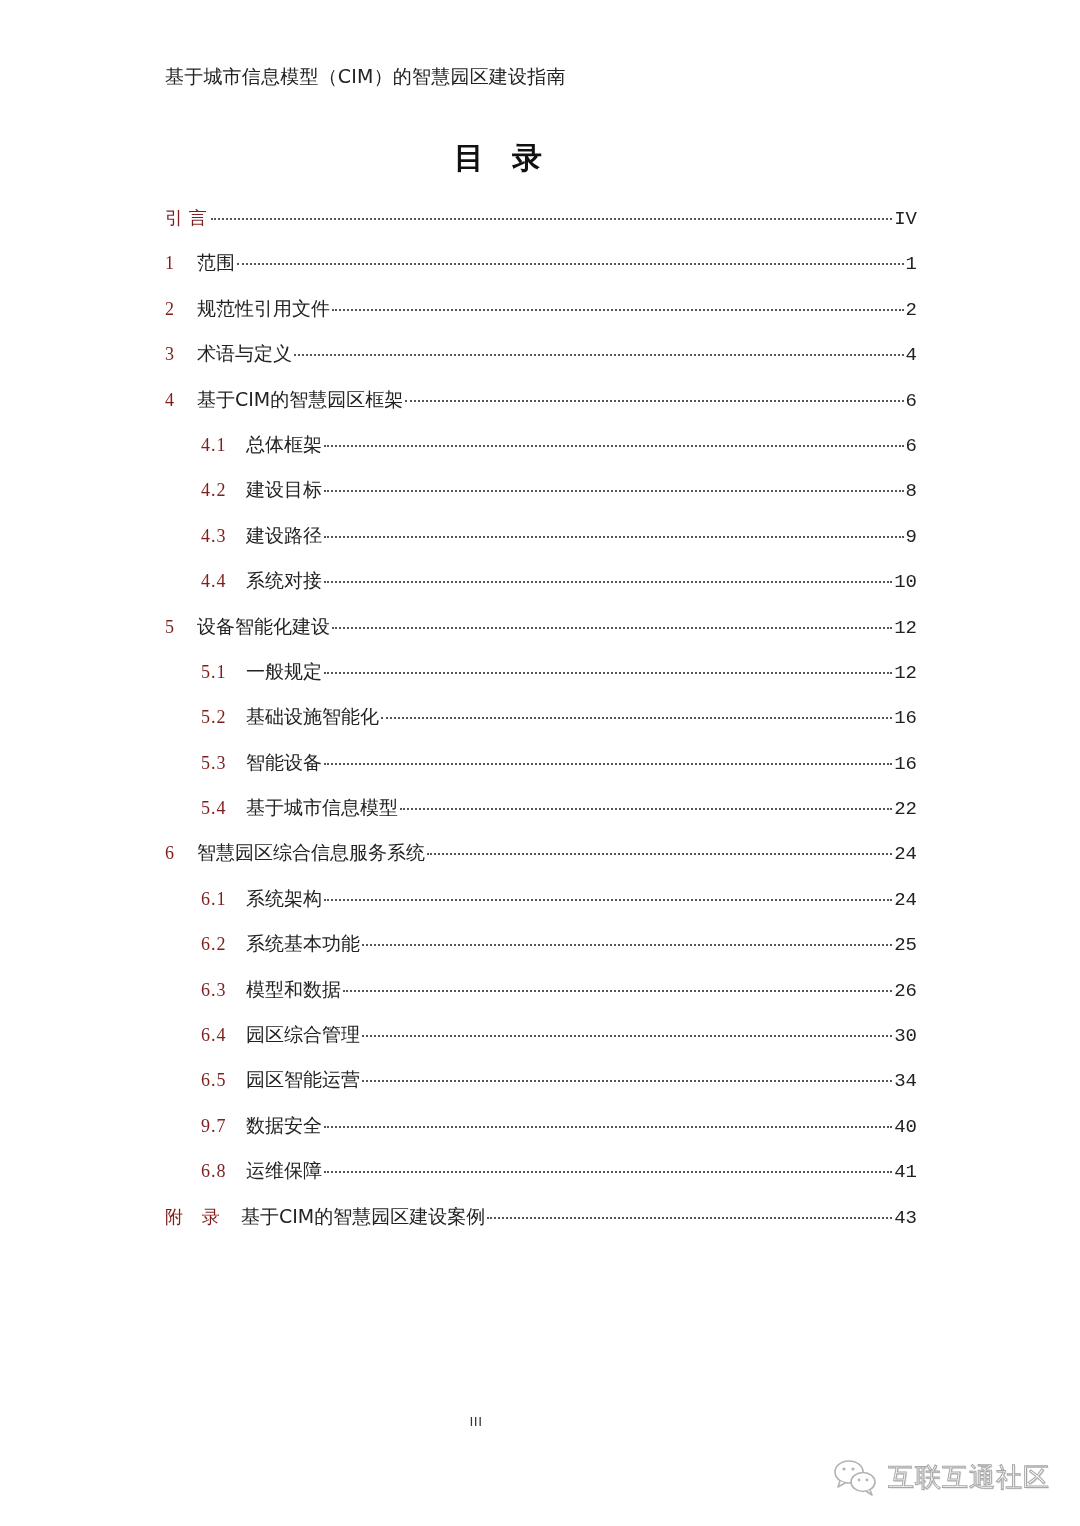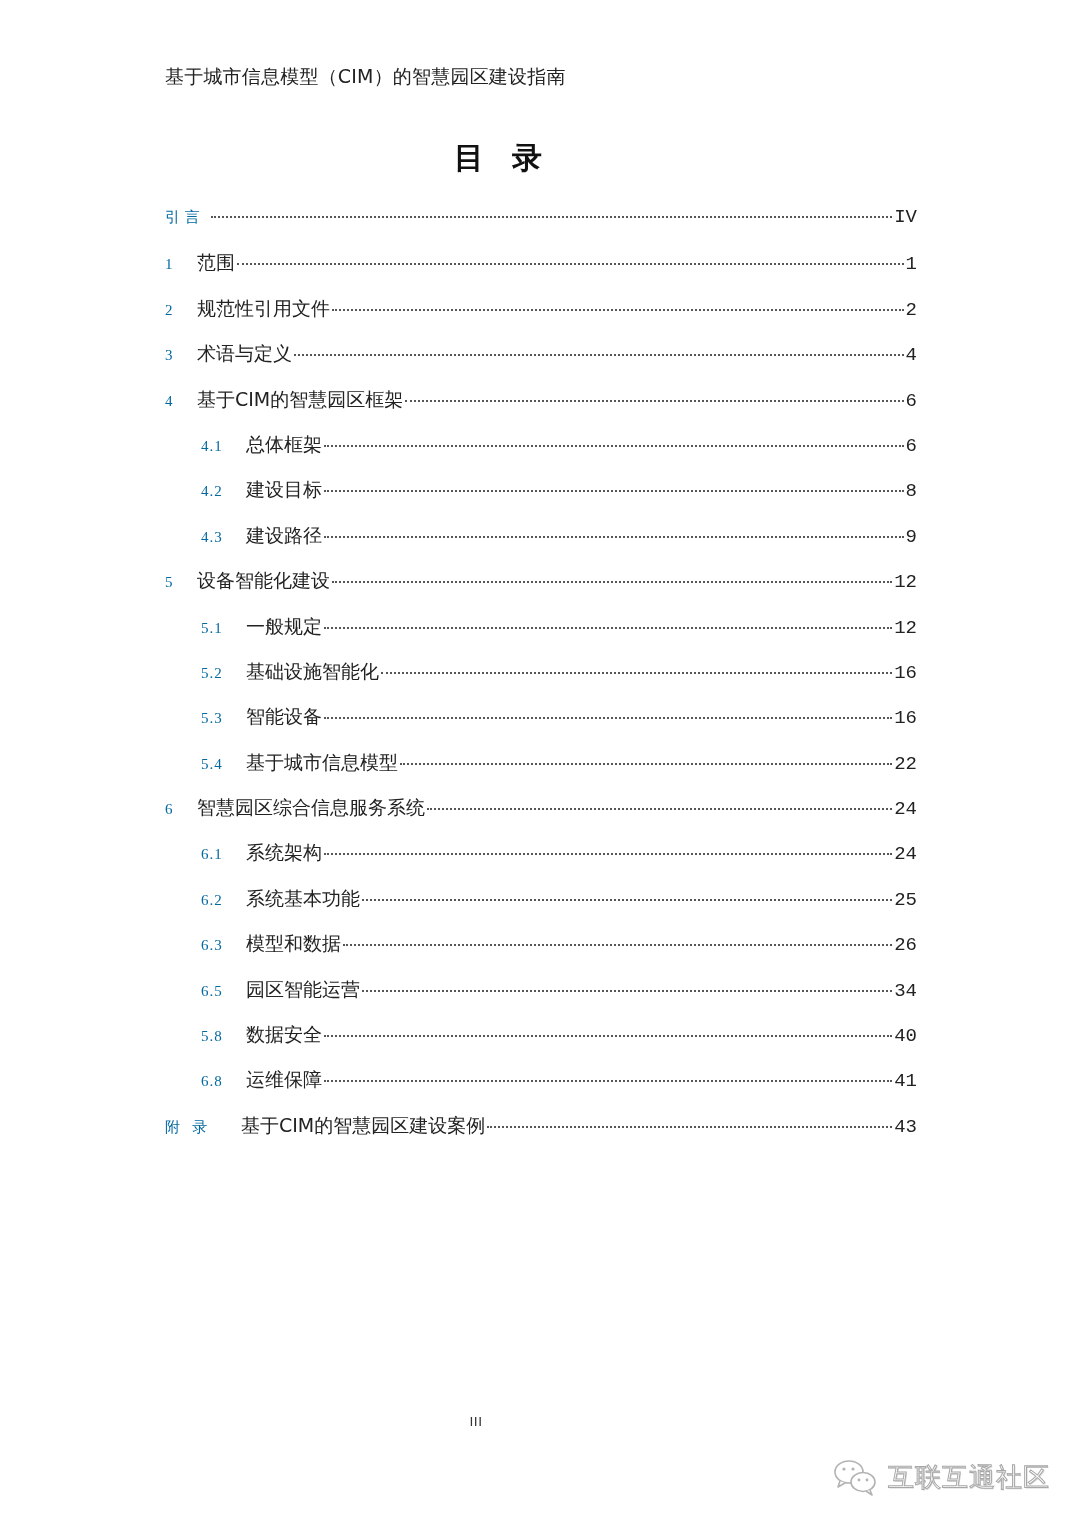--- a/index.html
+++ b/index.html
@@ -53,31 +53,31 @@
       line-height: 45.4px;
       font-size: 19px;
       color: #222;
       white-space: nowrap;
       cursor: pointer;
     }
     .toc-item.level-2 { padding-left: 36px; }
     .toc-item .num {
       display: inline-block;
       font-family: "Liberation Serif", "DejaVu Serif", serif;
-      font-size: 15px;
-      color: #0369a1;
+      font-size: 18px;
+      color: #7f1d1d;
     }
     .toc-item.level-1 .num { width: 32px; }
     .toc-item.level-2 .num { width: 45px; letter-spacing: 1px; }
     .toc-item .label {
       font-family: "DejaVu Sans", "Liberation Sans", sans-serif;
       font-size: 19px;
       color: #222;
     }
-    .toc-item.appendix .num { width: 76px; font-family: Liberation Sans, sans-serif; letter-spacing: 4px; }
+    .toc-item.appendix .num { width: 76px; font-family: Liberation Mono, monospace; letter-spacing: 4px; }
     .toc-item .leader {
       flex: 1;
       margin: 0 2px 0 2px;
       border-bottom: 2px dotted #555;
       height: 0;
       position: relative;
       top: -4px;
     }
     .toc-item .page {
       font-family: Liberation Mono, monospace;
@@ -170,20 +170,26 @@
     <span class="label">建设目标</span>
     <span class="leader"></span>
     <span class="page">8</span>
   </li>
   <li class="toc-item level-2">
     <span class="num">4.3</span>
     <span class="label">建设路径</span>
     <span class="leader"></span>
     <span class="page">9</span>
   </li>
+  <li class="toc-item level-2">
+    <span class="num">4.4</span>
+    <span class="label">系统对接</span>
+    <span class="leader"></span>
+    <span class="page">10</span>
+  </li>
   <li class="toc-item level-1">
     <span class="num">5</span>
     <span class="label">设备智能化建设</span>
     <span class="leader"></span>
     <span class="page">12</span>
   </li>
   <li class="toc-item level-2">
     <span class="num">5.1</span>
     <span class="label">一般规定</span>
     <span class="leader"></span>
@@ -225,27 +231,33 @@
     <span class="leader"></span>
     <span class="page">25</span>
   </li>
   <li class="toc-item level-2">
     <span class="num">6.3</span>
     <span class="label">模型和数据</span>
     <span class="leader"></span>
     <span class="page">26</span>
   </li>
   <li class="toc-item level-2">
+    <span class="num">6.4</span>
+    <span class="label">园区综合管理</span>
+    <span class="leader"></span>
+    <span class="page">30</span>
+  </li>
+  <li class="toc-item level-2">
     <span class="num">6.5</span>
     <span class="label">园区智能运营</span>
     <span class="leader"></span>
     <span class="page">34</span>
   </li>
   <li class="toc-item level-2">
-    <span class="num">5.8</span>
+    <span class="num">9.7</span>
     <span class="label">数据安全</span>
     <span class="leader"></span>
     <span class="page">40</span>
   </li>
   <li class="toc-item level-2">
     <span class="num">6.8</span>
     <span class="label">运维保障</span>
     <span class="leader"></span>
     <span class="page">41</span>
   </li>

